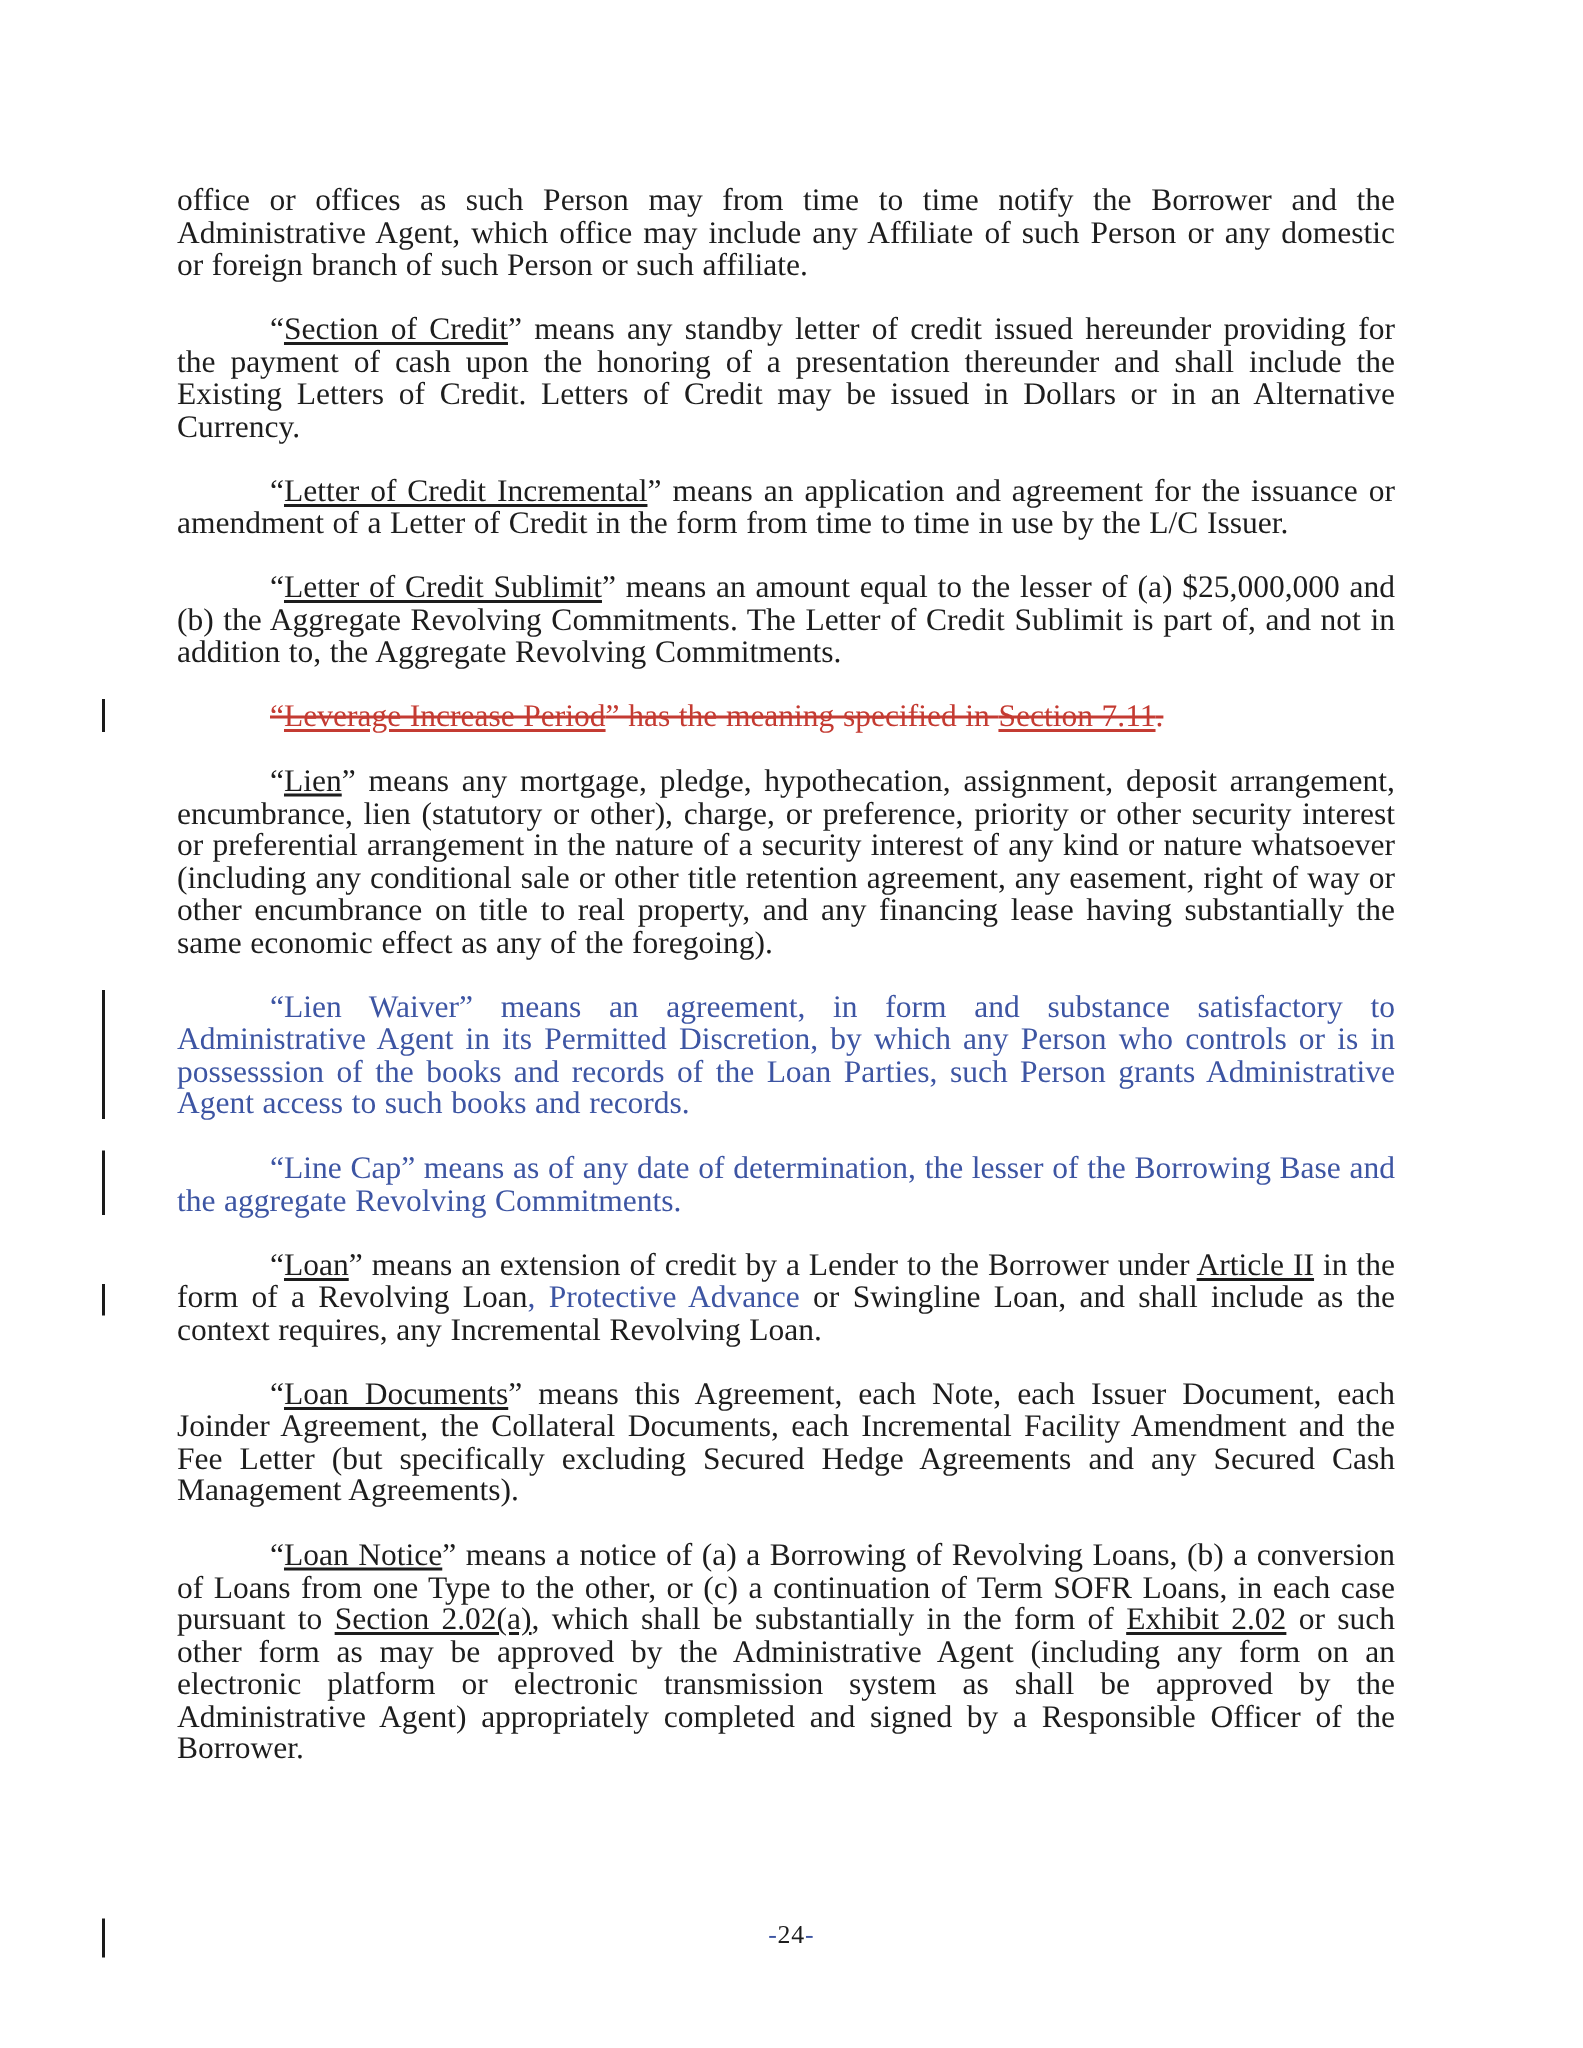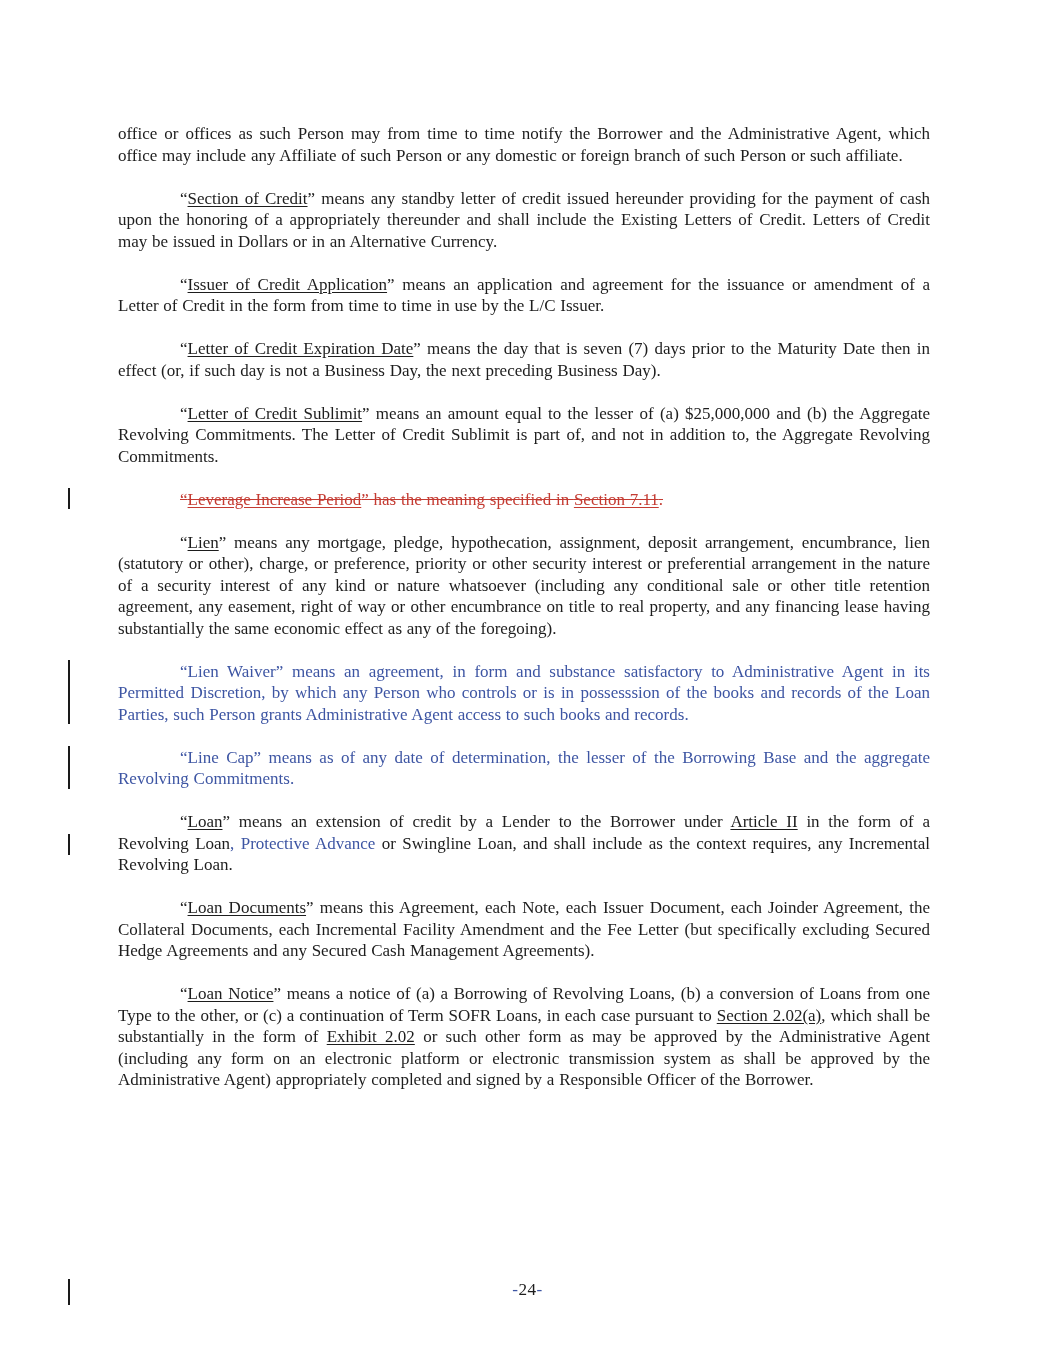--- a/index.html
+++ b/index.html
@@ -14,21 +14,21 @@
     color: var(--ink, #1d1d1d);
   }
   .content {
     position: absolute;
     left: 118px;
     top: 123px;
     width: 812px;
   }
   .para {
     position: relative;
-    font-size: 17px;
+    font-size: 21px;
     line-height: 21.5px;
     text-align: justify;
     margin-bottom: 21.5px;
     word-spacing: 0.5px;
   }
   .para.indent { text-indent: 62px; }
   .seg-n { }
   .seg-u { text-decoration: underline; text-underline-offset: 2px; }
   .seg-d {
     color: var(--del, #c43b32);
@@ -71,23 +71,22 @@
     bottom: auto;
   }
   .pageno { letter-spacing: 0.5px; }
 </style>
 </head>
 <body>
 
 <div class="page" style="--ink: #1d1d1d; --ins: #3d55a3; --del: #c43b32;">
   <div class="content" id="doc-body">
       <p class="para"><span class="seg-n">office or offices as such Person may from time to time notify the Borrower and the Administrative Agent, which office may include any Affiliate of such Person or any domestic or foreign branch of such Person or such affiliate.</span></p>
-      <p class="para indent"><span class="seg-n">“</span><span class="seg-u">Section of Credit</span><span class="seg-n">” means any standby letter of credit issued hereunder providing for the payment of cash upon the honoring of a appropriately thereunder and shall include the Existing Letters of Credit. Letters of Credit may be issued in Dollars or in an Alternative Currency.</span></p>
-      <p class="para indent"><span class="seg-n">“</span><span class="seg-u">Issuer of Credit Application</span><span class="seg-n">” means an application and agreement for the issuance or amendment of a Letter of Credit in the form from time to time in use by the L/C Issuer.</span></p>
-      <p class="para indent"><span class="seg-n">“</span><span class="seg-u">Letter of Credit Expiration Date</span><span class="seg-n">” means the day that is seven (7) days prior to the Maturity Date then in effect (or, if such day is not a Business Day, the next preceding Business Day).</span></p>
+      <p class="para indent"><span class="seg-n">“</span><span class="seg-u">Section of Credit</span><span class="seg-n">” means any standby letter of credit issued hereunder providing for the payment of cash upon the honoring of a presentation thereunder and shall include the Existing Letters of Credit. Letters of Credit may be issued in Dollars or in an Alternative Currency.</span></p>
+      <p class="para indent"><span class="seg-n">“</span><span class="seg-u">Letter of Credit Incremental</span><span class="seg-n">” means an application and agreement for the issuance or amendment of a Letter of Credit in the form from time to time in use by the L/C Issuer.</span></p>
       <p class="para indent"><span class="seg-n">“</span><span class="seg-u">Letter of Credit Sublimit</span><span class="seg-n">” means an amount equal to the lesser of (a) $25,000,000 and (b) the Aggregate Revolving Commitments. The Letter of Credit Sublimit is part of, and not in addition to, the Aggregate Revolving Commitments.</span></p>
       <p class="para indent"><span class="change-bar full" style="background: rgb(26, 26, 26);"></span><span class="seg-d">“</span><span class="seg-du">Leverage Increase Period</span><span class="seg-d">” has the meaning specified in </span><span class="seg-du">Section 7.11</span><span class="seg-d">.</span></p>
       <p class="para indent"><span class="seg-n">“</span><span class="seg-u">Lien</span><span class="seg-n">” means any mortgage, pledge, hypothecation, assignment, deposit arrangement, encumbrance, lien (statutory or other), charge, or preference, priority or other security interest or preferential arrangement in the nature of a security interest of any kind or nature whatsoever (including any conditional sale or other title retention agreement, any easement, right of way or other encumbrance on title to real property, and any financing lease having substantially the same economic effect as any of the foregoing).</span></p>
       <p class="para indent"><span class="change-bar full" style="background: rgb(26, 26, 26);"></span><span class="seg-i">“Lien Waiver” means an agreement, in form and substance satisfactory to Administrative Agent in its Permitted Discretion, by which any Person who controls or is in possesssion of the books and records of the Loan Parties, such Person grants Administrative Agent access to such books and records.</span></p>
       <p class="para indent"><span class="change-bar full" style="background: rgb(26, 26, 26);"></span><span class="seg-i">“Line Cap” means as of any date of determination, the lesser of the Borrowing Base and the aggregate Revolving Commitments.</span></p>
       <p class="para indent"><span class="change-bar line-2" style="background: rgb(26, 26, 26);"></span><span class="seg-n">“</span><span class="seg-u">Loan</span><span class="seg-n">” means an extension of credit by a Lender to the Borrower under </span><span class="seg-u">Article II</span><span class="seg-n"> in the form of a Revolving Loan</span><span class="seg-i">, Protective Advance</span><span class="seg-n"> or Swingline Loan, and shall include as the context requires, any Incremental Revolving Loan.</span></p>
       <p class="para indent"><span class="seg-n">“</span><span class="seg-u">Loan Documents</span><span class="seg-n">” means this Agreement, each Note, each Issuer Document, each Joinder Agreement, the Collateral Documents, each Incremental Facility Amendment and the Fee Letter (but specifically excluding Secured Hedge Agreements and any Secured Cash Management Agreements).</span></p>
       <p class="para indent"><span class="seg-n">“</span><span class="seg-u">Loan Notice</span><span class="seg-n">” means a notice of (a) a Borrowing of Revolving Loans, (b) a conversion of Loans from one Type to the other, or (c) a continuation of Term SOFR Loans, in each case pursuant to </span><span class="seg-u">Section 2.02(a)</span><span class="seg-n">, which shall be substantially in the form of </span><span class="seg-u">Exhibit 2.02</span><span class="seg-n"> or such other form as may be approved by the Administrative Agent (including any form on an electronic platform or electronic transmission system as shall be approved by the Administrative Agent) appropriately completed and signed by a Responsible Officer of the Borrower.</span></p>
     </div>
   <div class="footer">

